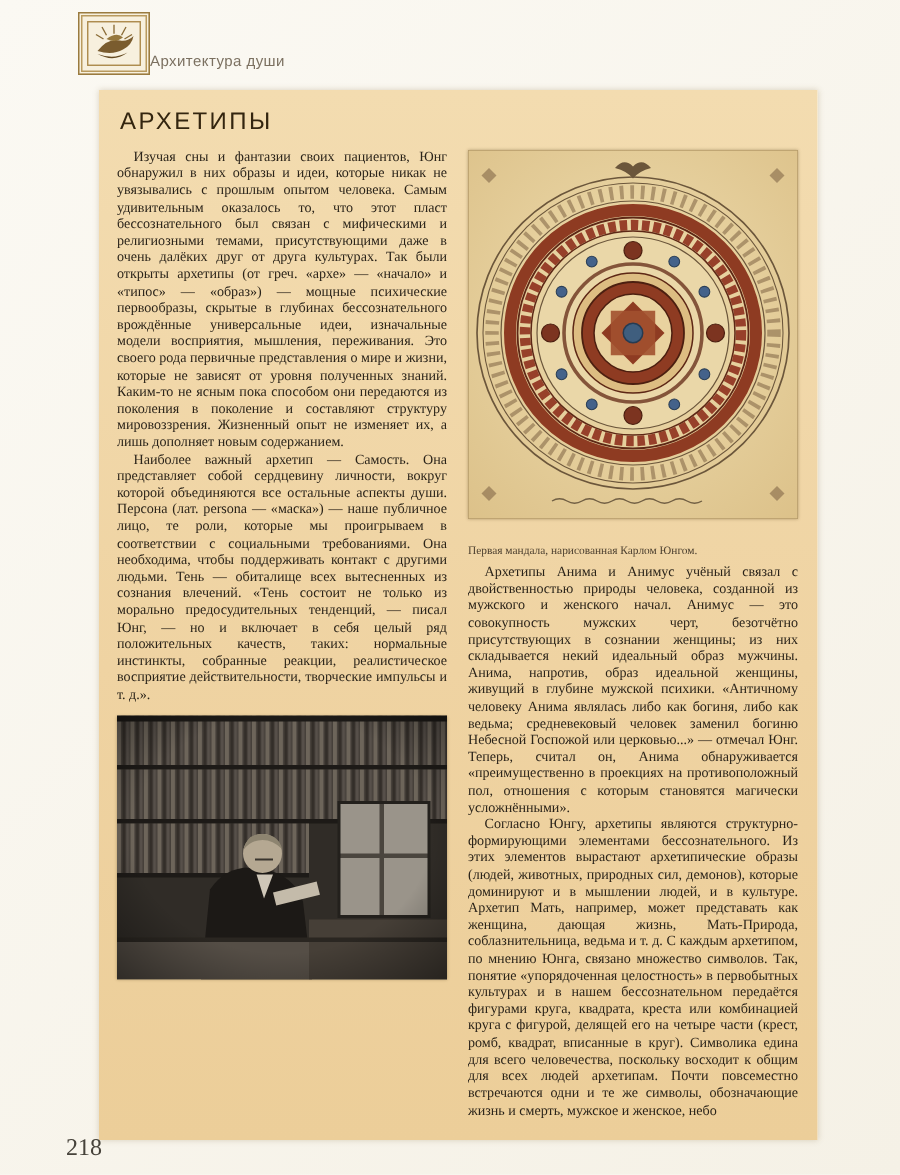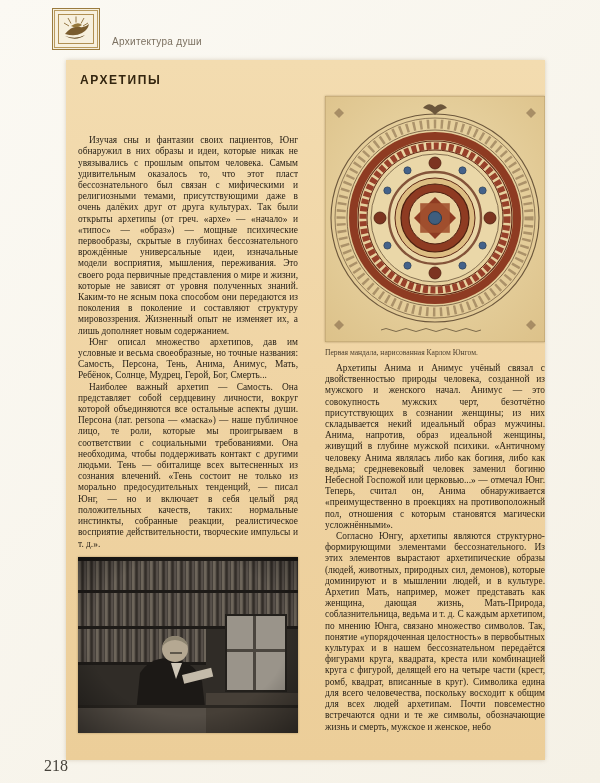--- a/index.html
+++ b/index.html
@@ -1,37 +1,37 @@
 <!DOCTYPE html>
 <html><head>
 <meta charset="utf-8">
 <style>
   html,body{margin:0;padding:0;width:600px;height:783px;overflow:hidden;
     background:#faf8f1;font-family:"Liberation Serif",serif;}
   .page{position:absolute;inset:0;background:linear-gradient(135deg,#fbf9f3 0%,#f5f1e6 100%);}
 
   
-  .header{position:absolute;left:52px;top:8px;display:flex;align-items:flex-end;gap:12px;}
+  .header{position:absolute;left:52px;top:8px;display:flex;align-items:flex-end;}
   .logo-box{width:46px;height:40px;background:#f7f0de;border:1px solid #9a7b3f;
     box-shadow:inset 0 0 0 1px #f7f0de, inset 0 0 0 2px #b99a5e;display:flex;align-items:center;justify-content:center;}
   .header-title{font-family:"Liberation Sans",sans-serif;font-size:10px;color:#7b7060;padding-bottom:3px;letter-spacing:.3px;}
 
   
   .content{position:absolute;left:66px;top:60px;width:479px;height:700px;
     background:linear-gradient(180deg,#f3dcb0 0%,#efd3a2 55%,#ecce99 100%);
     box-sizing:border-box;padding:13px 12px 10px 12px;overflow:hidden;
     box-shadow:0 0 4px rgba(120,90,40,.25);}
   .article-title{margin:0 0 9px 2px;font-family:"Liberation Sans",sans-serif;
-    font-size:12px;font-weight:bold;letter-spacing:1.6px;color:#33250f;}
-  .columns{display:flex;gap:27px;align-items:flex-end;}
+    font-size:16px;font-weight:normal;letter-spacing:1.6px;color:#33250f;}
+  .columns{display:flex;gap:14px;}
   .col{width:220px;font-size:9.4px;line-height:11.2px;text-align:justify;color:#2b241a;}
   .col p{margin:0;text-indent:11px;}
 
   figure{margin:0;}
-  figcaption{font-size:7.6px;line-height:9px;color:#4e4130;margin-top:6px;text-align:left;text-indent:0;}
+  figcaption{font-size:7.6px;line-height:9px;color:#4e4130;margin-top:16px;text-align:left;text-indent:0;}
   .mandala-fig{margin-bottom:6px;}
   .photo-fig{margin-top:7px;}
   .fig-frame{display:block;box-shadow:0 0 2px rgba(80,60,20,.4);}
 
   
   .page-number{position:absolute;left:44px;bottom:8px;font-size:16px;color:#46423a;}
 </style>
 </head>
 <body>
 
@@ -56,21 +56,20 @@
     <span class="header-title">Архитектура души</span>
   </div>
 
   <div class="content">
     <h1 class="article-title">АРХЕТИПЫ</h1>
 
     <div class="columns">
 
       <div class="col">
         <p>Изучая сны и фантазии своих пациентов, Юнг обнаружил в них образы и идеи, которые никак не увязывались с прошлым опытом человека. Самым удивительным оказалось то, что этот пласт бессознательного был связан с мифическими и религиозными темами, присутствующими даже в очень далёких друг от друга культурах. Так были открыты архетипы (от греч. «архе» — «начало» и «типос» — «образ») — мощные психические первообразы, скрытые в глубинах бессознательного врождённые универсальные идеи, изначальные модели восприятия, мышления, переживания. Это своего рода первичные представления о мире и жизни, которые не зависят от уровня полученных знаний. Каким-то не ясным пока способом они передаются из поколения в поколение и составляют структуру мировоззрения. Жизненный опыт не изменяет их, а лишь дополняет новым содержанием.</p>
-        <p>Юнг описал множество архетипов, дав им условные и весьма своеобразные, но точные названия: Самость, Персона, Тень, Анима, Анимус, Мать, Ребёнок, Солнце, Мудрец, Герой, Бог, Смерть...</p>
         <p>Наиболее важный архетип — Самость. Она представляет собой сердцевину личности, вокруг которой объединяются все остальные аспекты души. Персона (лат. persona — «маска») — наше публичное лицо, те роли, которые мы проигрываем в соответствии с социальными требованиями. Она необходима, чтобы поддерживать контакт с другими людьми. Тень — обиталище всех вытесненных из сознания влечений. «Тень состоит не только из морально предосудительных тенденций, — писал Юнг, — но и включает в себя целый ряд положительных качеств, таких: нормальные инстинкты, собранные реакции, реалистическое восприятие действительности, творческие импульсы и т. д.».</p>
 
         <figure class="photo-fig">
           <svg class="fig-frame" width="220" height="176" viewBox="0 0 220 176">
             <defs>
               <pattern id="books" width="9" height="32" patternUnits="userSpaceOnUse">
                 <rect width="9" height="32" fill="#46403a"></rect>
                 <rect x="0" width="2.6" height="32" fill="#6d655a"></rect>
                 <rect x="3.6" width="2" height="32" fill="#332e29"></rect>
                 <rect x="6.2" width="1.8" height="32" fill="#57504a"></rect>

